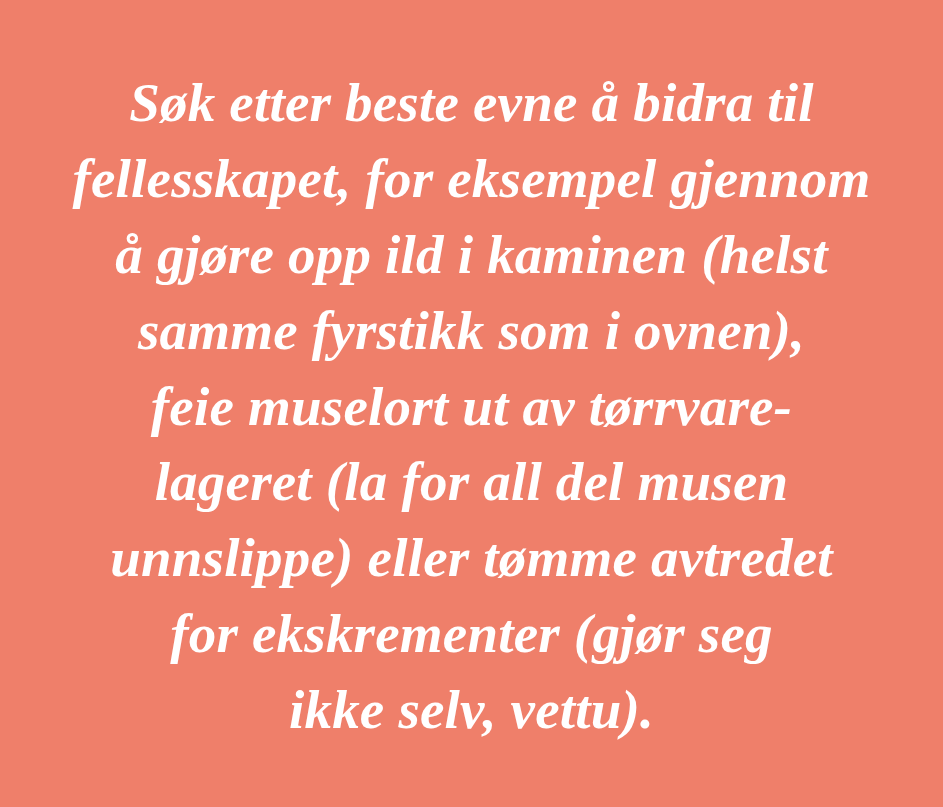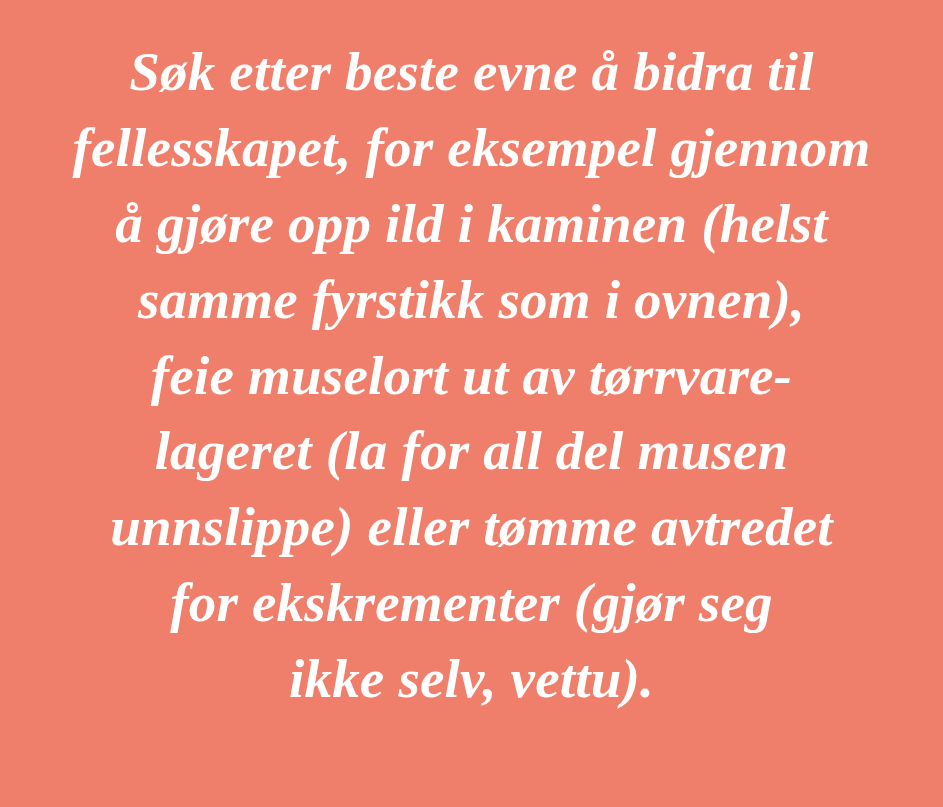--- a/index.html
+++ b/index.html
@@ -11,22 +11,23 @@
     height: 807px;
     overflow: hidden;
     background: #ef7f6a;
     font-family: "Liberation Serif", serif;
   }
   .quote-card {
     width: 943px;
     height: 807px;
     box-sizing: border-box;
     display: flex;
+    align-items: center;
     justify-content: center;
-    padding: 34px 40px 46px 40px;
+    padding: 52px 40px 46px 40px;
   }
   .quote-text {
     color: #ffffff;
     font-family: "Liberation Serif", serif;
     font-style: italic;
     font-weight: bold;
     font-size: 55px;
     line-height: 1.38;
     text-align: center;
     letter-spacing: 0.2px;

